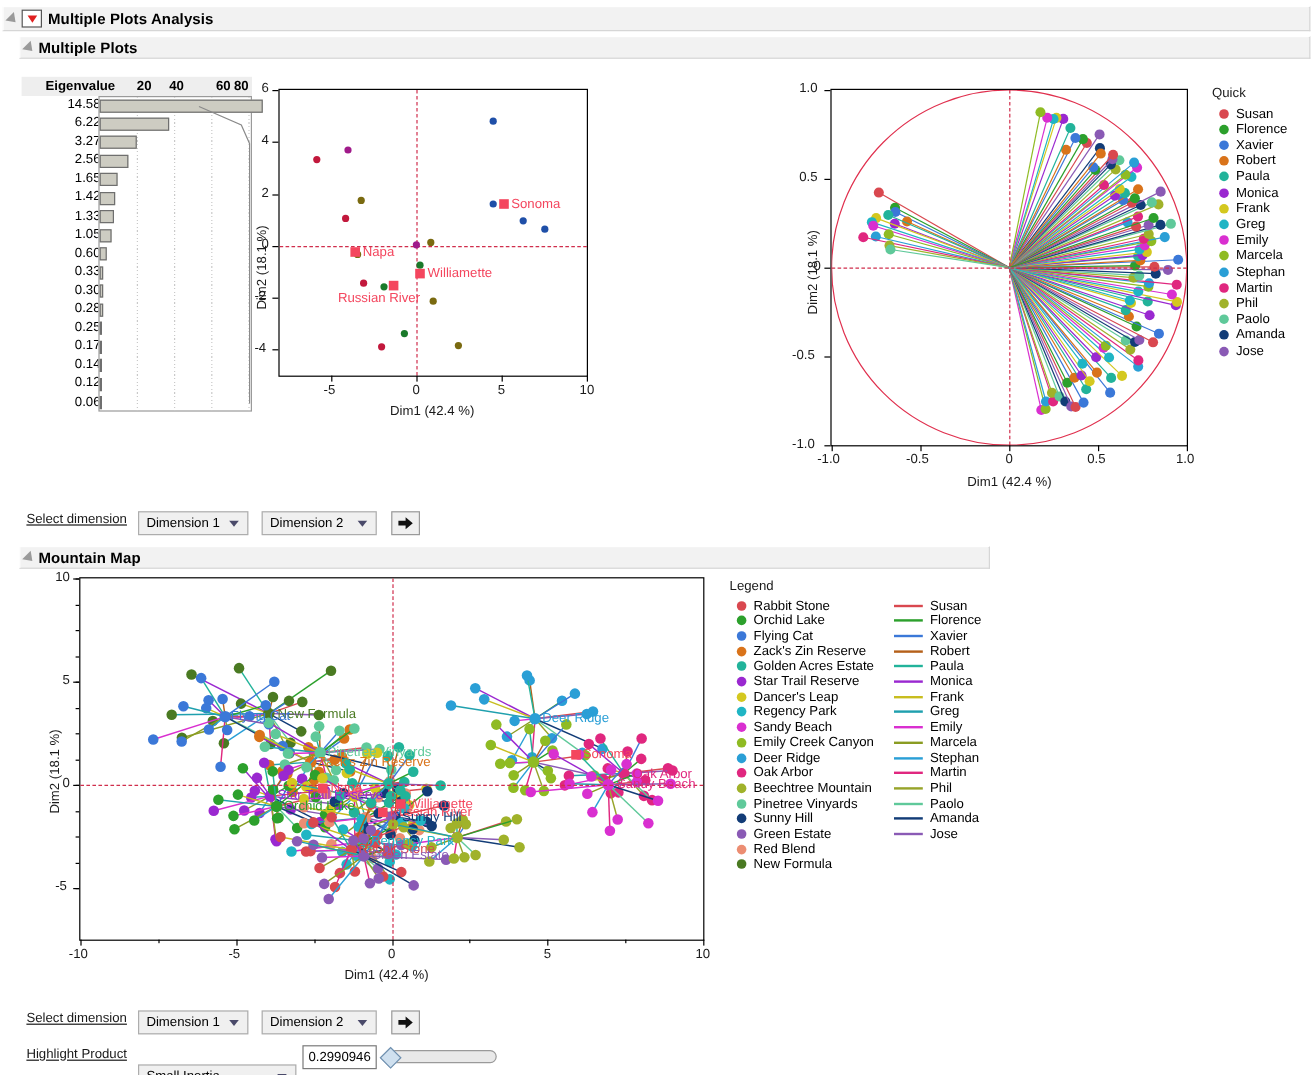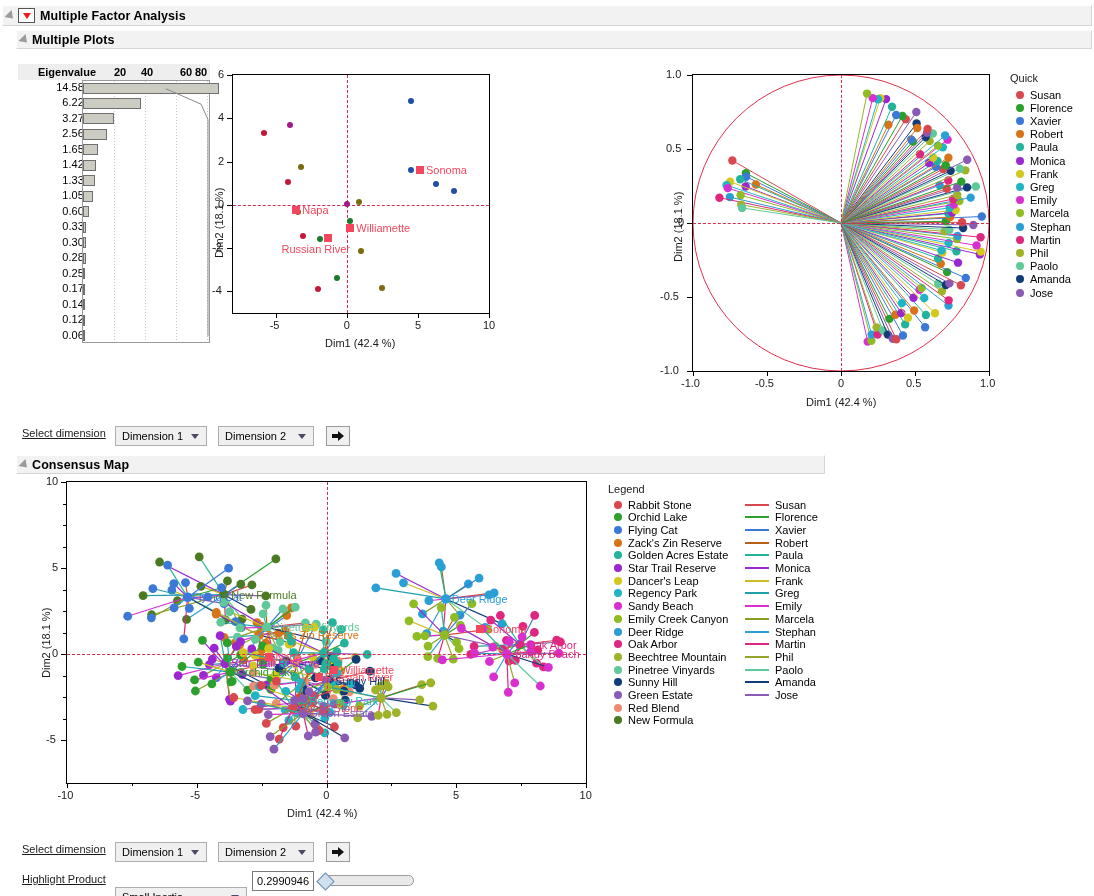--- a/index.html
+++ b/index.html
@@ -125,21 +125,21 @@
   }
 </style>
 </head>
 <body>
 
 <div class="outliner-title" style="left:2px;top:5px;width:1090px;height:21px;">
   <span class="tri"></span>
   <span class="redbox">
       <i></i>
     </span>
-  <span class="otitle-text">Multiple Factor Analysis</span>
+  <span class="otitle-text">Multiple Plots Analysis</span>
 </div>
 
 <div class="outliner-title" style="left:16px;top:30px;width:1076px;height:19px;">
   <span class="tri"></span>
   <span class="otitle-text">Multiple Plots</span>
 </div>
 
 <div class="eig-head">
   <span class="lbl">Eigenvalue</span>
   <span class="axn" style="left:96px;">20</span>
@@ -640,21 +640,21 @@
   <span class="carat"></span>
 </div>
 <div class="arrowbtn" style="left:326px;top:426px;">
   <svg width="14" height="12" viewBox="0 0 14 12">
     <path d="M1 4 H7 V1 L13 6 L7 11 V8 H1 Z" fill="#111"></path>
   </svg>
 </div>
 
 <div class="outliner-title" style="left:16px;top:455px;width:809px;height:19px;">
   <span class="tri"></span>
-  <span class="otitle-text">Consensus Map</span>
+  <span class="otitle-text">Mountain Map</span>
 </div>
 
 <div class="frame" style="left:66px;top:481px;width:521px;height:303px;">
   <svg id="cons-svg" width="519" height="301" style="position:absolute;left:0;top:0;">
       <line x1="156.9975" y1="112.66000000000003" x2="184.91830527832246" y2="102.91866476925247" stroke="#d9484f" stroke-width="1.2"></line>
       <circle cx="184.91830527832246" cy="102.91866476925247" r="4.4" fill="#4a7a22"></circle>
       <line x1="156.9975" y1="112.66000000000003" x2="208.83311161028735" y2="76.91915935914284" stroke="#2ca02c" stroke-width="1.2"></line>
       <circle cx="208.83311161028735" cy="76.91915935914284" r="4.4" fill="#4a7a22"></circle>
       <line x1="156.9975" y1="112.66000000000003" x2="173.83585398518542" y2="102.05349914487849" stroke="#3b78d8" stroke-width="1.2"></line>
       <circle cx="173.83585398518542" cy="102.05349914487849" r="4.4" fill="#4a7a22"></circle>

